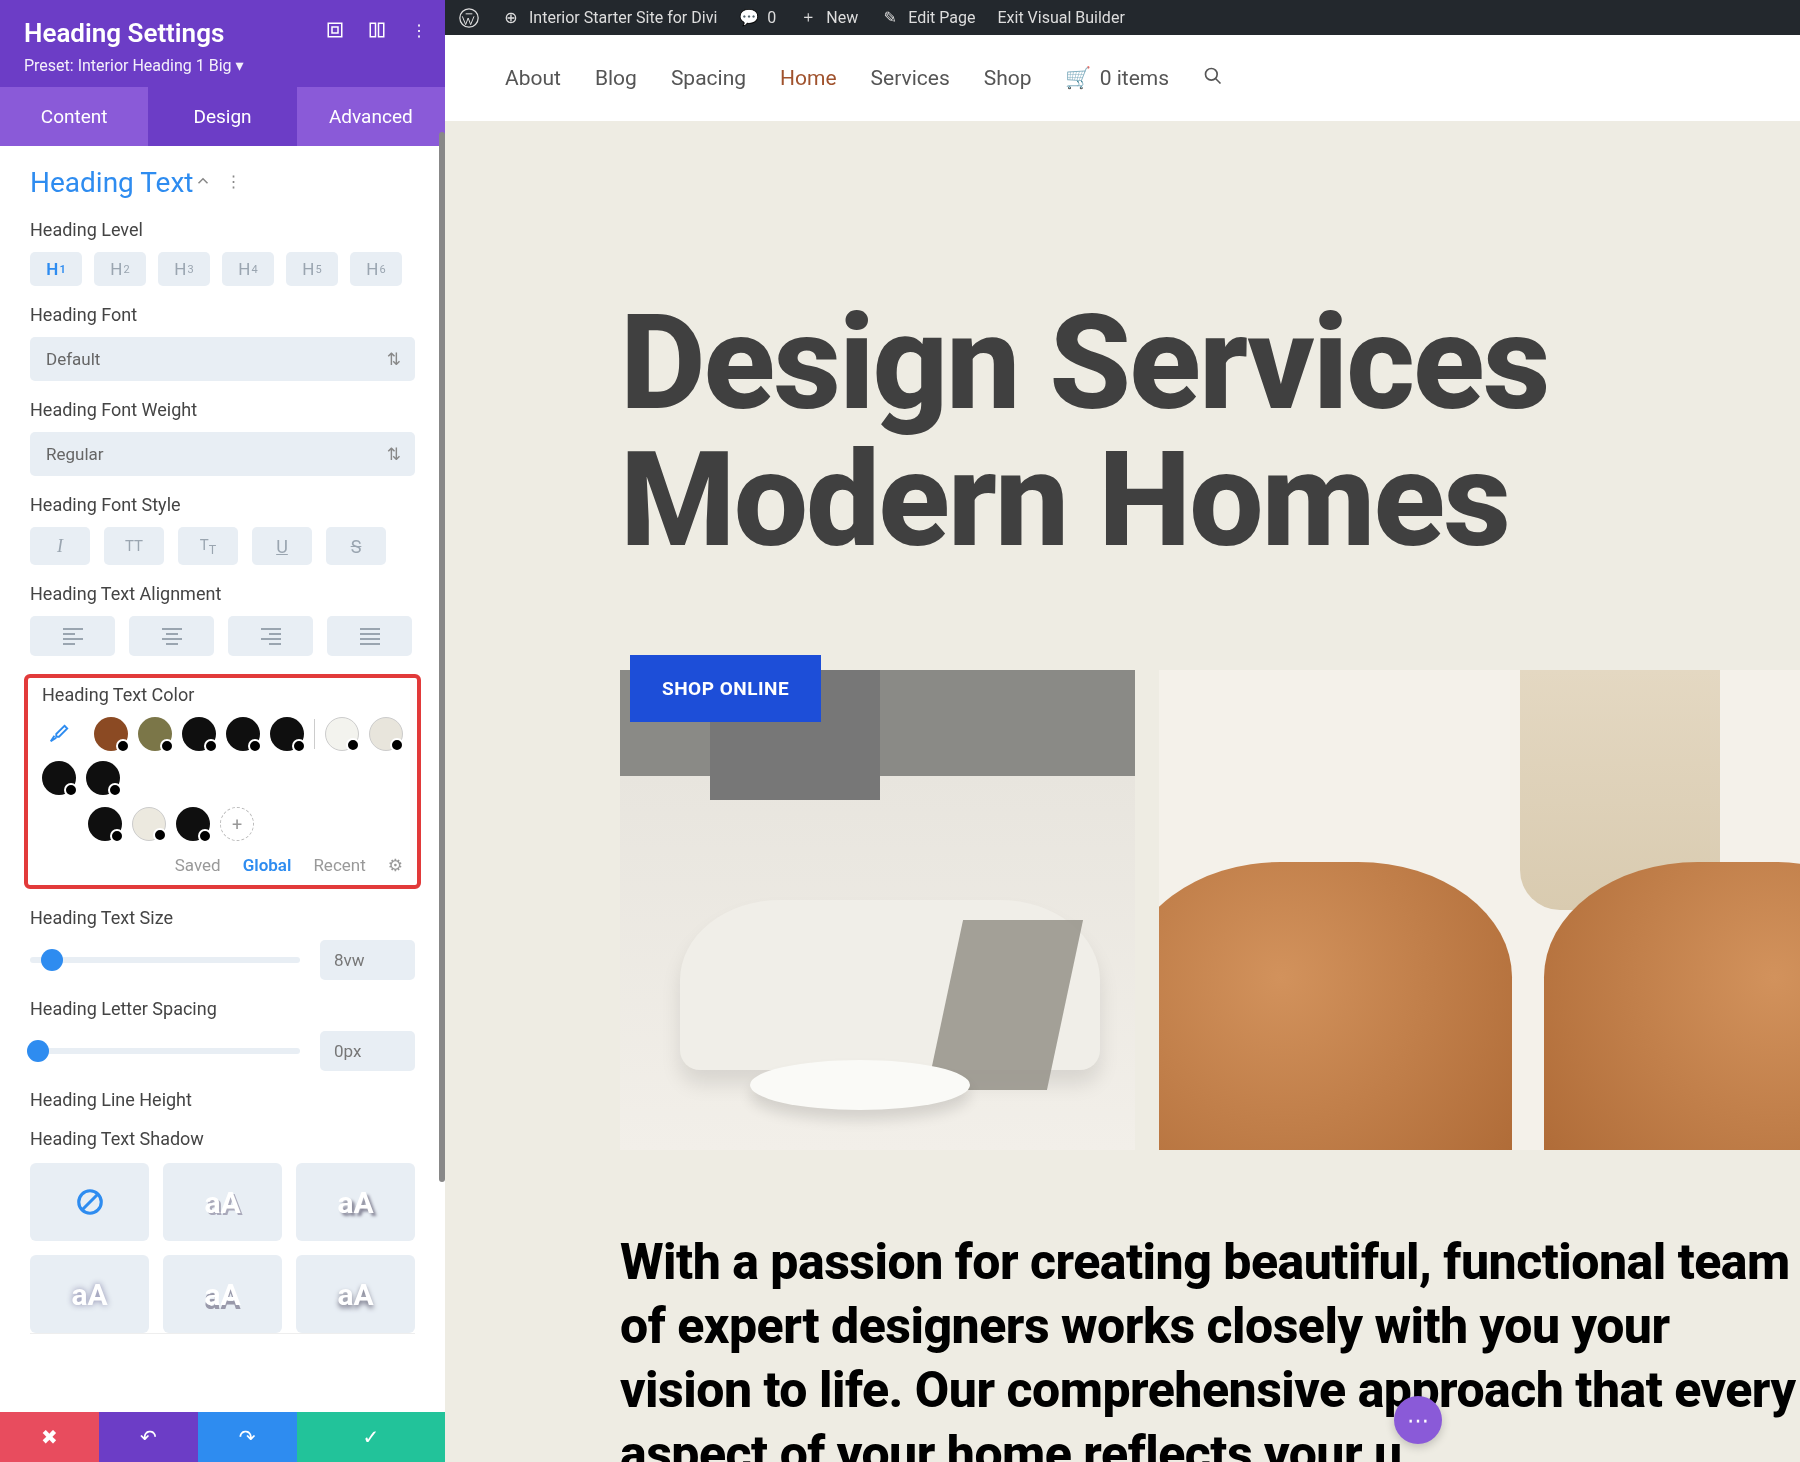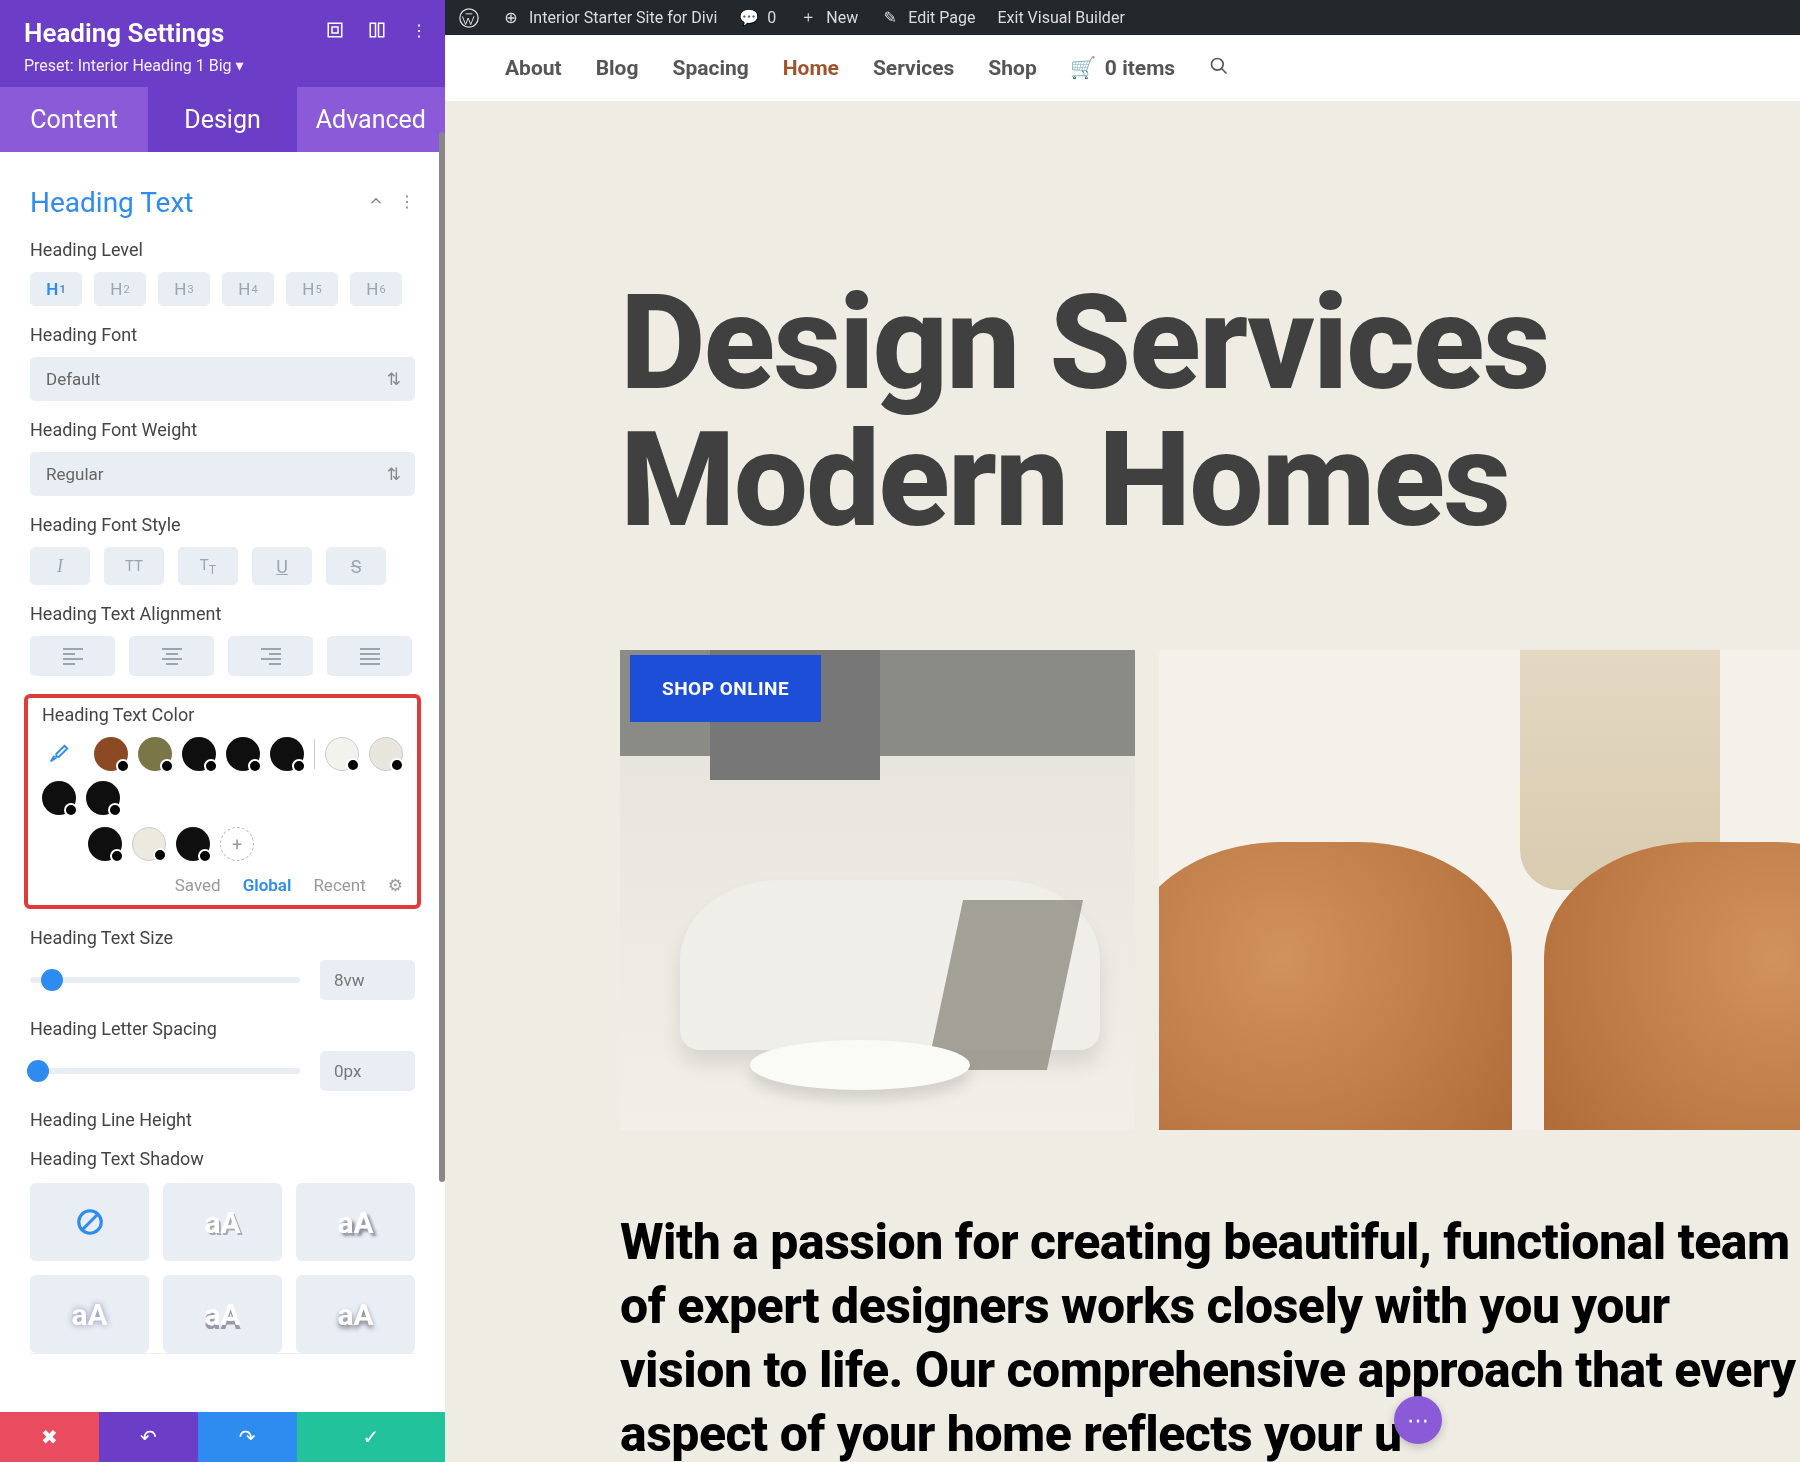--- a/index.html
+++ b/index.html
@@ -7,26 +7,26 @@
 
 
 .panel { width: 445px; height: 100%; background: #fff; display: flex; flex-direction: column; position: relative; }
 .panel-header { background: #6c3dc6; color: #fff; padding: 18px 24px 12px; position: relative; }
 .panel-title { font-size: 26px; font-weight: 600; margin-bottom: 8px; }
 .panel-preset { font-size: 16px; opacity: 0.92; }
 .panel-icons { position: absolute; right: 16px; top: 20px; display: flex; gap: 22px; }
 .panel-icons span { width: 20px; height: 20px; display: inline-flex; align-items: center; justify-content: center; cursor: pointer; }
 
 .tabs { display: flex; background: #6c3dc6; }
-.tab { flex: 1; text-align: center; padding: 18px 0; color: #fff; font-size: 25px; cursor: pointer; background: #8a5ad8; }
+.tab { flex: 1; text-align: center; padding: 18px 0; color: #fff; font-size: 19px; cursor: pointer; background: #8a5ad8; }
 .tab.active { background: #6c3dc6; }
 .tab.inactive { background: #8a5ad8; }
 
 .panel-body { flex: 1; overflow-y: auto; padding: 16px 30px 0; }
-.section-header { display: flex; align-items: center; justify-content: space-between; margin: 18px 0 20px; }
+.section-header { display: flex; align-items: center; margin: 4px 0 20px; }
 .section-title { color: #2e8cf0; font-size: 28px; font-weight: 400; }
 .section-icons { display: flex; gap: 14px; color: #888; }
 
 .field-label { font-size: 18px; color: #444; margin: 18px 0 12px; }
 .h-level-row { display: flex; gap: 12px; }
 .h-level { width: 52px; height: 34px; border-radius: 5px; background: #e8eef4; display: flex; align-items: center; justify-content: center; font-size: 17px; color: #9aa5b0; cursor: pointer; }
 .h-level.active { color: #2e8cf0; font-weight: 600; }
 .h-level sub { font-size: 11px; margin-left: 1px; }
 
 .select-box { width: 100%; height: 44px; border-radius: 5px; background: #e8eef4; display: flex; align-items: center; padding: 0 16px; font-size: 17px; color: #666; position: relative; cursor: pointer; }
@@ -75,21 +75,21 @@
 .foot-green { background: #22c39a; flex: 1.5; }
 
 .panel-scrollbar { position: absolute; right: 0; top: 132px; width: 6px; height: 1050px; background: #888; border-radius: 3px; }
 
 
 .canvas { flex: 1; height: 100%; background: #eeece3; position: relative; overflow: hidden; }
 .wp-bar { height: 35px; background: #23282d; color: #ddd; display: flex; align-items: center; padding: 0 14px; gap: 22px; font-size: 16px; }
 .wp-item { display: inline-flex; align-items: center; gap: 8px; cursor: pointer; }
 .wp-icon { width: 20px; height: 20px; display: inline-flex; align-items: center; justify-content: center; }
 
-.site-nav { height: 66px; background: #fff; display: flex; align-items: center; padding: 0 60px; gap: 34px; font-size: 21px; color: #555; font-weight: bold; }
+.site-nav { height: 86px; background: #fff; display: flex; align-items: center; padding: 0 60px; gap: 34px; font-size: 21px; color: #555; }
 .site-nav a { cursor: pointer; }
 .site-nav a.active { color: #a0522d; }
 .site-nav .cart { display: flex; align-items: center; gap: 8px; }
 
 .hero-wrap { padding: 174px 0 0 175px; }
 .hero-title { font-size: 132px; font-weight: 800; line-height: 1.04; color: #404040; letter-spacing: -2px; margin-bottom: 100px; }
 
 .shop-btn { display: inline-block; background: #1d4ed8; color: #fff; padding: 22px 32px; font-size: 19px; font-weight: 700; letter-spacing: 0.5px; cursor: pointer; position: absolute; top: 655px; left: 185px; z-index: 2; }
 
 .photos { display: flex; gap: 24px; margin-top: 10px; }

